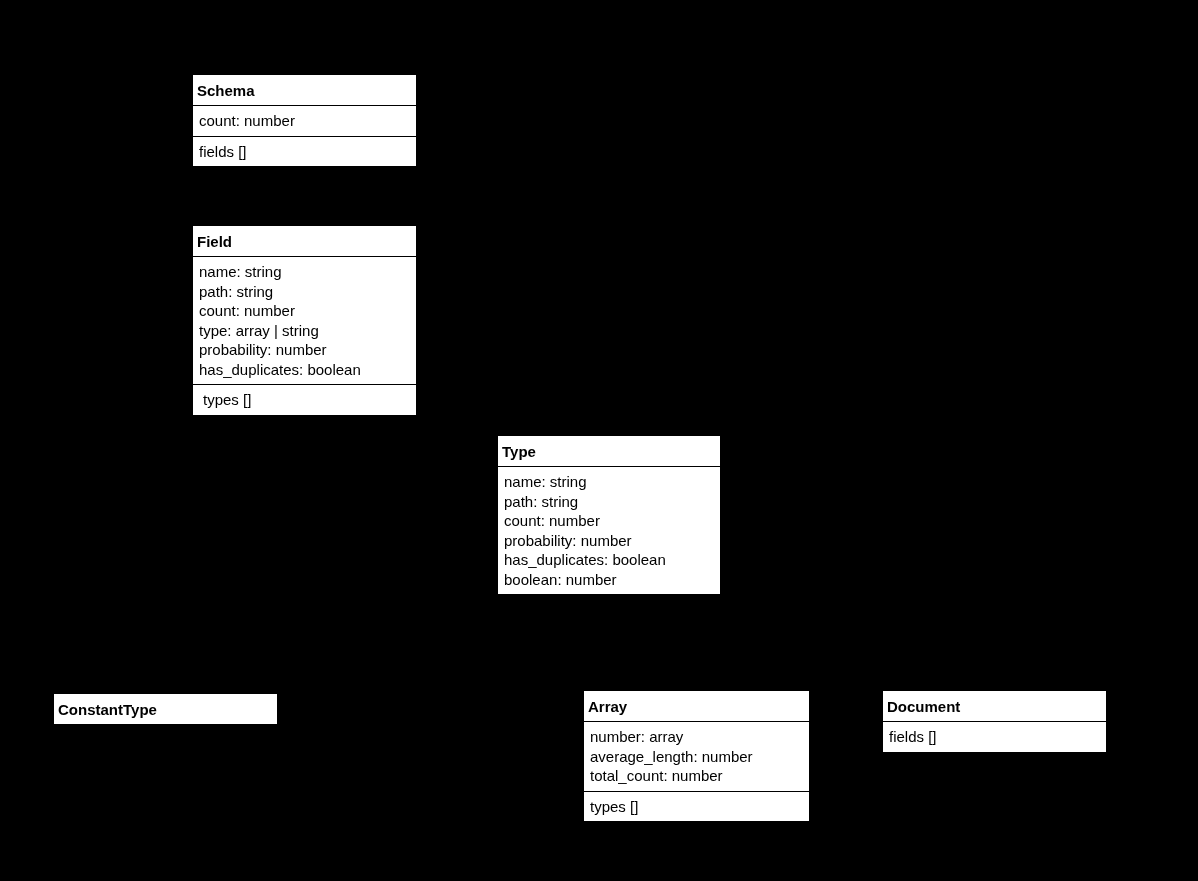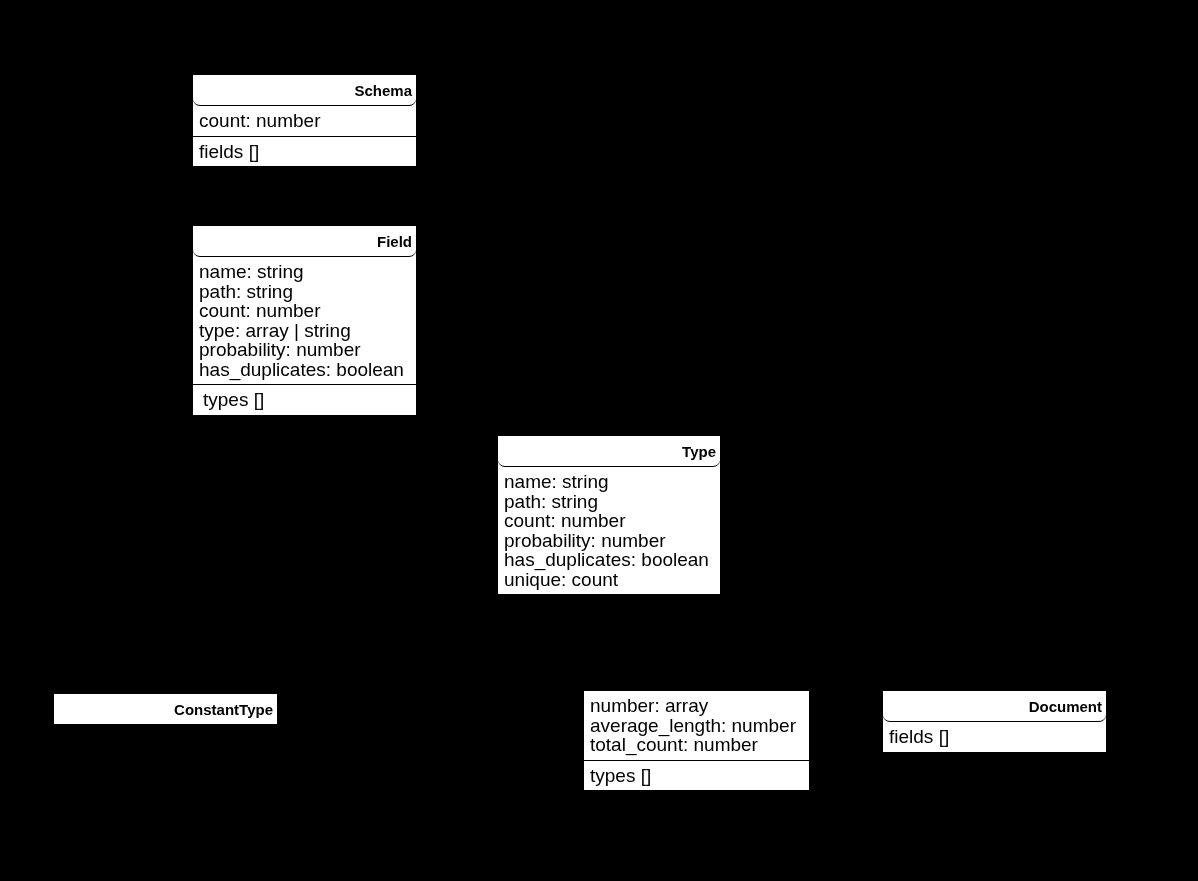--- a/index.html
+++ b/index.html
@@ -30,46 +30,45 @@
   .uml-class {
     position: absolute;
     background: #ffffff;
     border: 1px solid #000000;
     box-sizing: border-box;
     color: #000000;
   }
 
   .uml-header {
     box-sizing: border-box;
-    text-align: right;
+    text-align: left;
     font-weight: bold;
     font-size: 15px;
     line-height: 15px;
     padding: 8px 4px 7px 4px;
     border-bottom: 1px solid #000000;
     background: #ffffff;
     white-space: nowrap;
-    border-radius: 7px;
   }
   .uml-header.last-compartment {
     border-bottom: none;
   }
 
   .uml-compartment {
     box-sizing: border-box;
     padding: 5px 6px 5px 6px;
     border-bottom: 1px solid #000000;
     background: #ffffff;
   }
   .uml-compartment.last-compartment {
     border-bottom: none;
   }
 
   .uml-attr {
-    font-size: 19px;
+    font-size: 15px;
     line-height: 19.5px;
     white-space: nowrap;
     color: #000000;
   }
 
   
   .uml-compartment.indented {
     padding-left: 10px;
   }
 
@@ -113,30 +112,31 @@
   </div>
 
   <div class="uml-class" id="class-type">
     <div class="uml-header">Type</div>
     <div class="uml-compartment last-compartment">
       <div class="uml-attr">name: string</div>
       <div class="uml-attr">path: string</div>
       <div class="uml-attr">count: number</div>
       <div class="uml-attr">probability: number</div>
       <div class="uml-attr">has_duplicates: boolean</div>
-      <div class="uml-attr">unique: count</div>
+      <div class="uml-attr">boolean: number</div>
     </div>
   </div>
 
   <div class="uml-class" id="class-constanttype">
     <div class="uml-header last-compartment">ConstantType</div>
   </div>
 
 
   <div class="uml-class" id="class-array">
+    <div class="uml-header">Array</div>
     <div class="uml-compartment">
       <div class="uml-attr">number: array</div>
       <div class="uml-attr">average_length: number</div>
       <div class="uml-attr">total_count: number</div>
     </div>
     <div class="uml-compartment last-compartment">
       <div class="uml-attr">types []</div>
     </div>
   </div>
 

